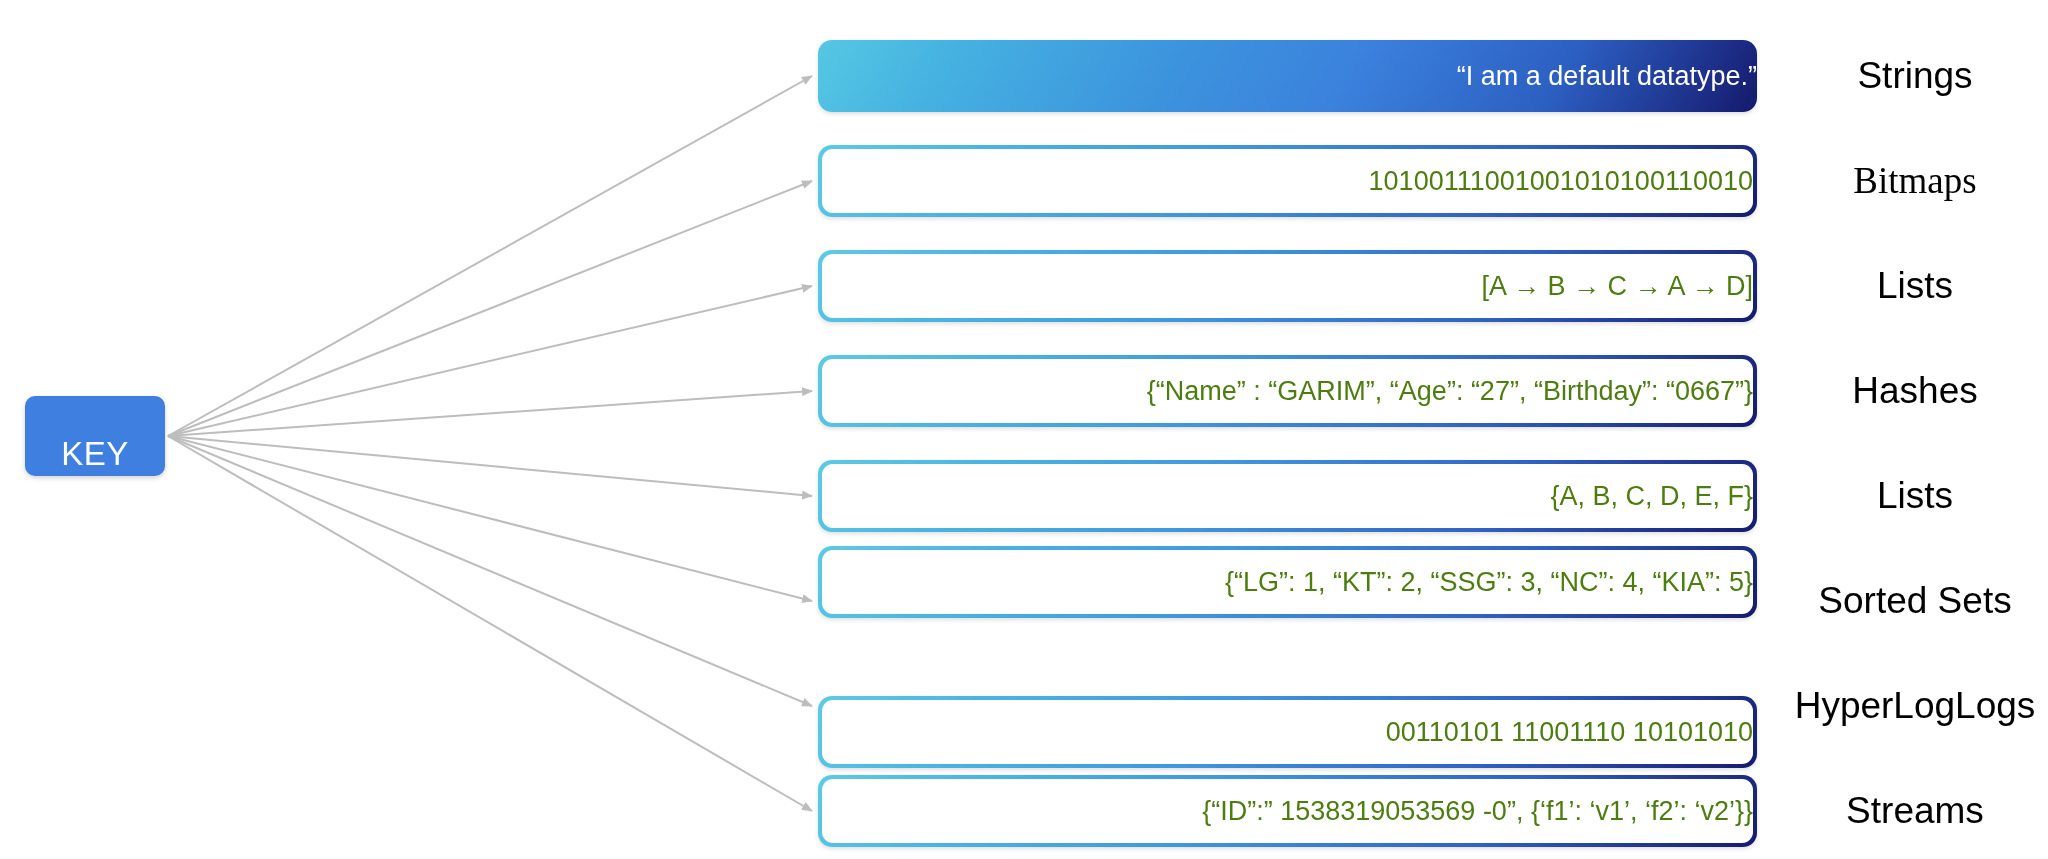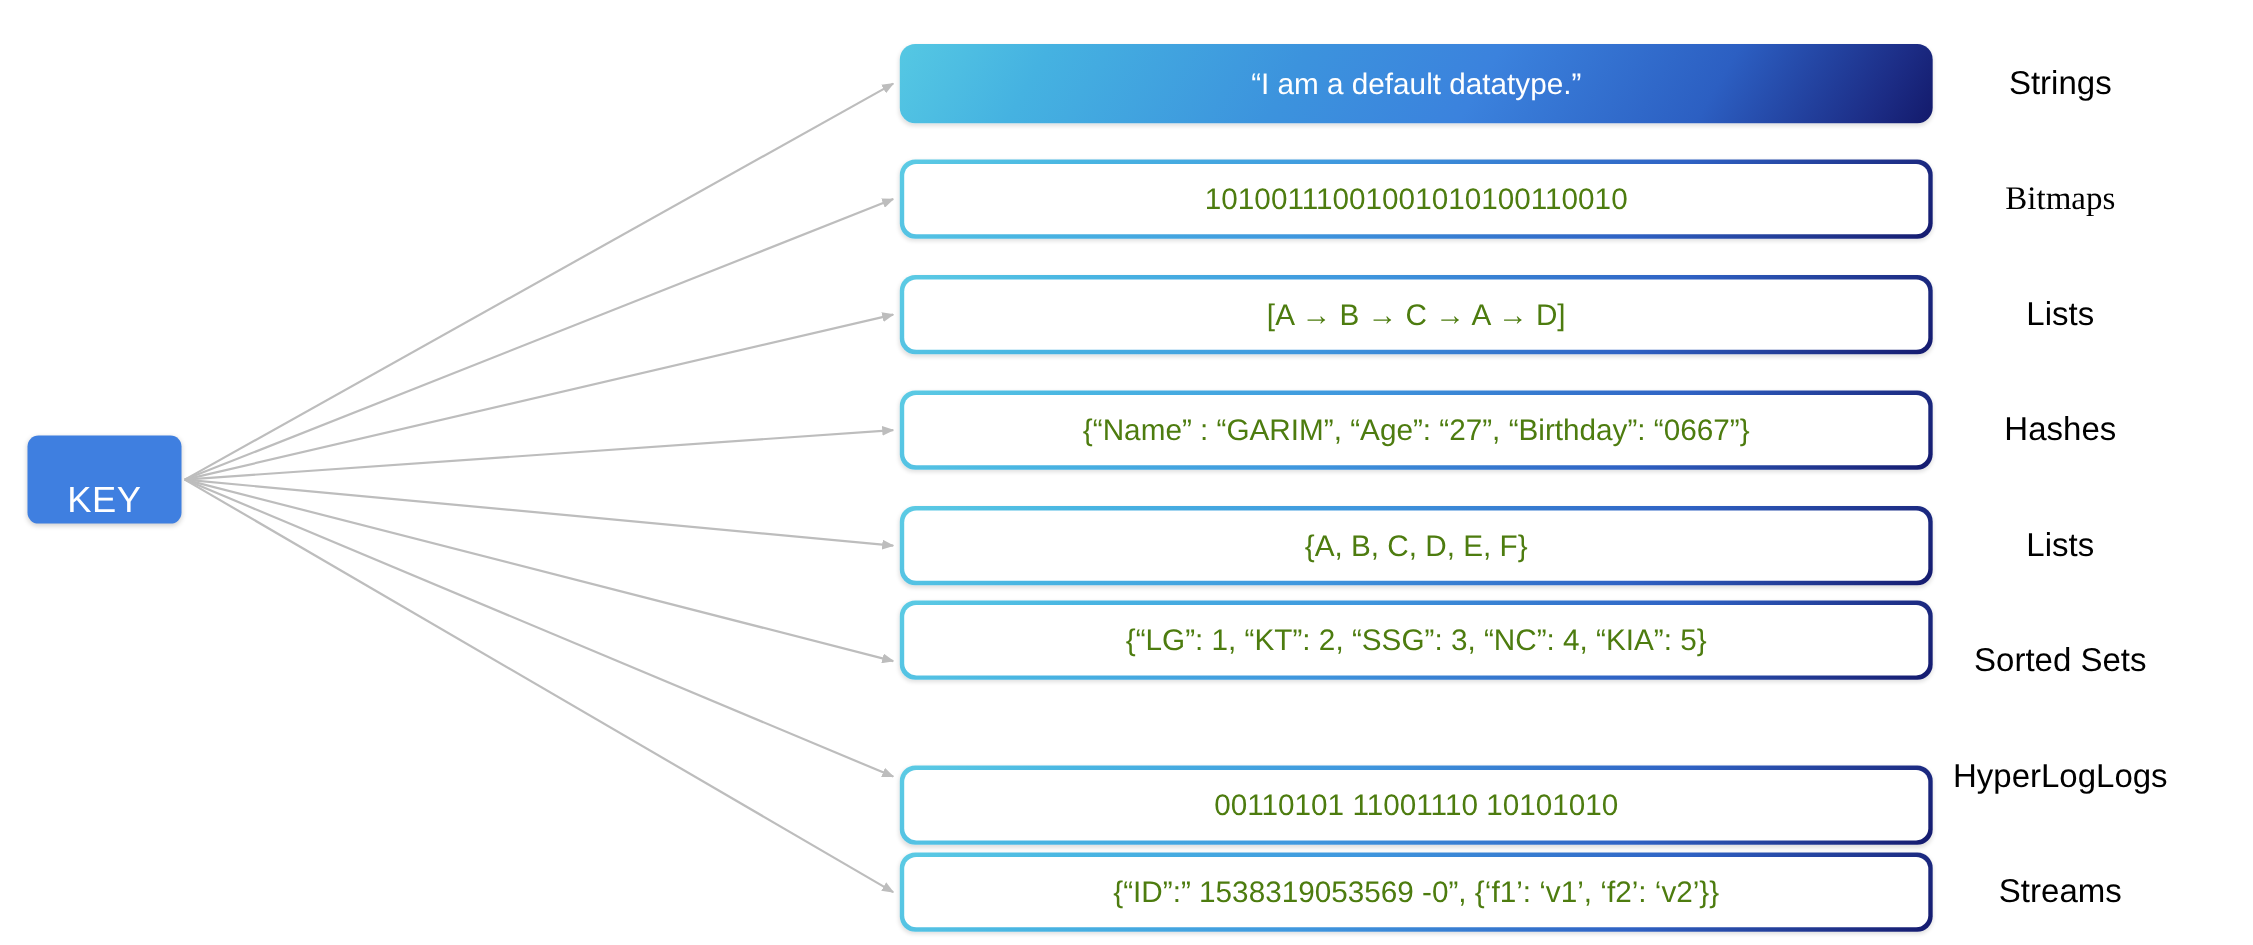--- a/index.html
+++ b/index.html
@@ -77,21 +77,21 @@
         #141a6e 100%);
     box-shadow: 0 2px 4px rgba(0,0,0,0.13);
   }
   .value-box .inner {
     width: 100%;
     height: 100%;
     border-radius: 11px;
     background: #ffffff;
     display: flex;
     align-items: center;
-    justify-content: center;
+    justify-content: flex-end;
   }
   
   .value-box.filled {
     padding: 0;
     background: linear-gradient(120deg,
         #55c8e3 0%,
         #45b2e1 14%,
         #3c93dd 38%,
         #3b82dd 56%,
         #2c5fc2 78%,
@@ -108,24 +108,24 @@
     white-space: nowrap;
     font-family: "Liberation Sans", sans-serif;
   }
   .value-box.filled .value-text {
     color: #ffffff;
   }
 
   
   .type-label {
     position: absolute;
-    left: 1748px;
+    left: 1790px;
     width: 250px;
     text-align: center;
-    font-size: 30px;
+    font-size: 37px;
     color: #000000;
     font-family: "Liberation Sans", sans-serif;
     line-height: 72px;
     height: 72px;
   }
 </style>
 </head>
 <body>
 
 <div id="canvas">

